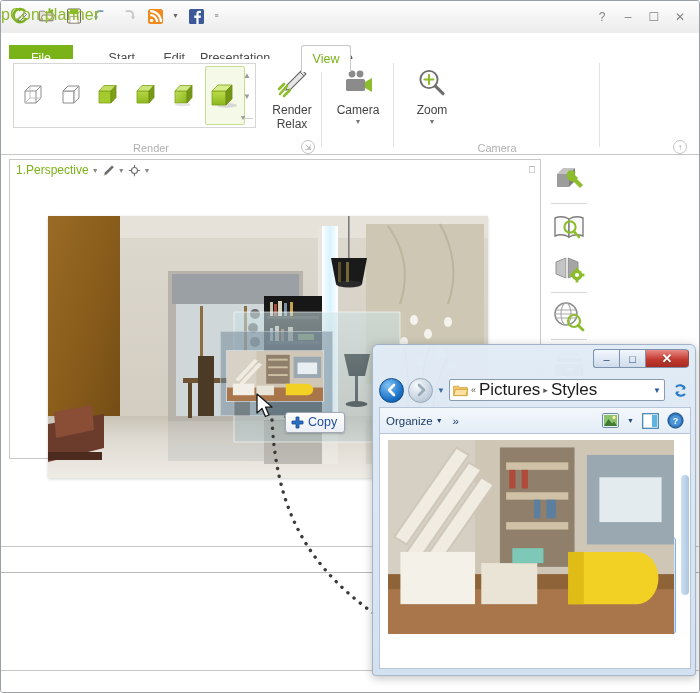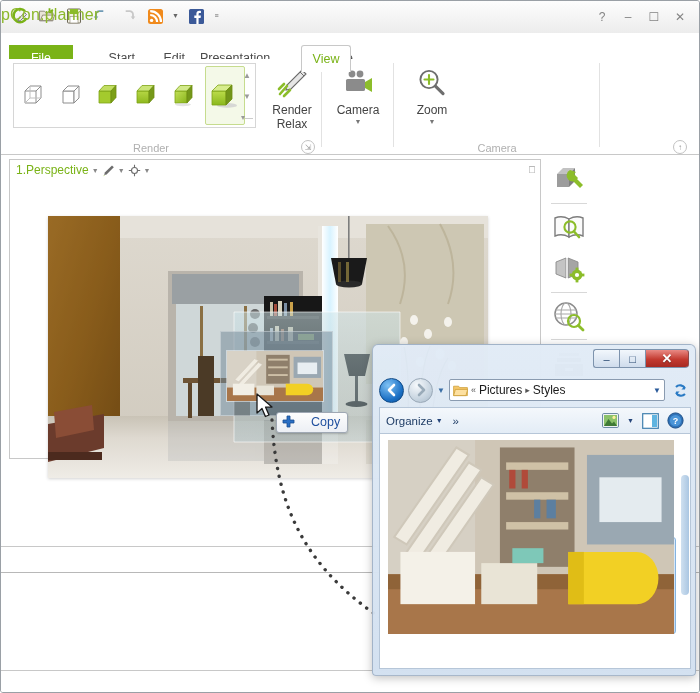--- a/index.html
+++ b/index.html
@@ -147,24 +147,24 @@
     position:absolute; left:219px; top:330px; width:113px; height:85px;
     background:rgba(120,140,155,.55);
     border:1px solid rgba(255,255,255,.35);
   }
   #drag-thumb {
     position:absolute; left:5px; top:18px; width:98px; height:52px;
     overflow:hidden; border:1px solid rgba(255,255,255,.5);
   }
   #drag-cursor { position:absolute; left:255px; top:392px; }
   #copy-badge {
-    position:absolute; left:275px; top:411px;
+    position:absolute; left:284px; top:411px;
     background:linear-gradient(180deg,#fdfdfd,#eceff4);
     border:1px solid #9fa8b4; border-radius:3px;
-    padding:2px 7px 3px 5px; display:flex; gap:16px;
+    padding:2px 7px 3px 5px; display:flex; align-items:center; gap:4px;
     box-shadow:0 1px 2px rgba(0,0,0,.2);
   }
   #copy-badge .txt { font-size:12.5px; color:#1f4f9e; }
 
   
   #traj { position:absolute; left:0; top:0; width:700px; height:693px; pointer-events:none; }
 
   
   #explorer {
     position:absolute; left:372px; top:344px; width:324px; height:332px;
@@ -198,21 +198,21 @@
     display:flex; align-items:center; justify-content:center;
     font-size:14px; color:#fff;
   }
   .nav-circle.back { background:radial-gradient(circle at 35% 28%, #7fc2f4, #1a6fc4 65%, #0d4f94); border:1px solid #0f4a87; }
   .nav-circle.fwd  { background:radial-gradient(circle at 35% 28%, #f6f9fc, #c4d2de 65%, #a8b8c6); border:1px solid #9aa9b8; color:#8a9aa8; }
   .nav-drop { font-size:8px; color:#3a6ea5; }
   #addressbar {
     flex:1; height:22px; background:#ffffff; border:1px solid #8a9bb0; border-radius:2px;
     display:flex; align-items:center; padding:0 3px; gap:3px;
   }
-  .crumb { font-size:12px; color:#1a1a1a; }
+  .crumb { font-size:17px; color:#1a1a1a; }
   .crumb-sep { font-size:9px; color:#555; }
   .addr-caret { margin-left:auto; font-size:8px; color:#2a5a9a; }
   #refresh-btn { width:22px; height:22px; display:flex; align-items:center; justify-content:center; }
 
   #exp-toolbar {
     position:absolute; left:6px; top:62px; width:312px; height:26px;
     background:linear-gradient(180deg,#f4f8fc,#e3ecf6);
     border:1px solid #b6c6d8; border-bottom:none;
     display:flex; align-items:center; padding:0 6px; gap:10px;
   }

